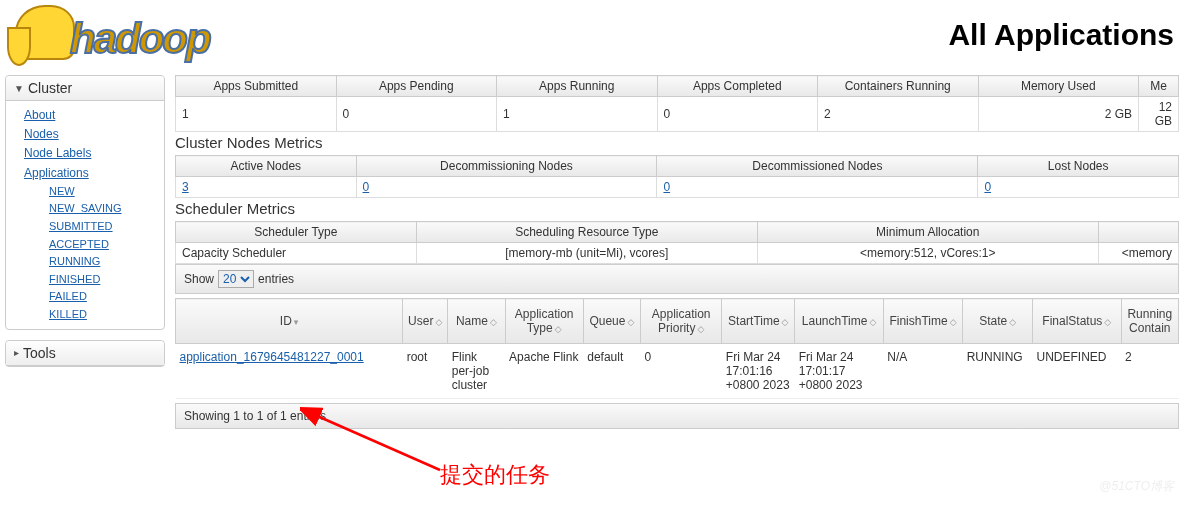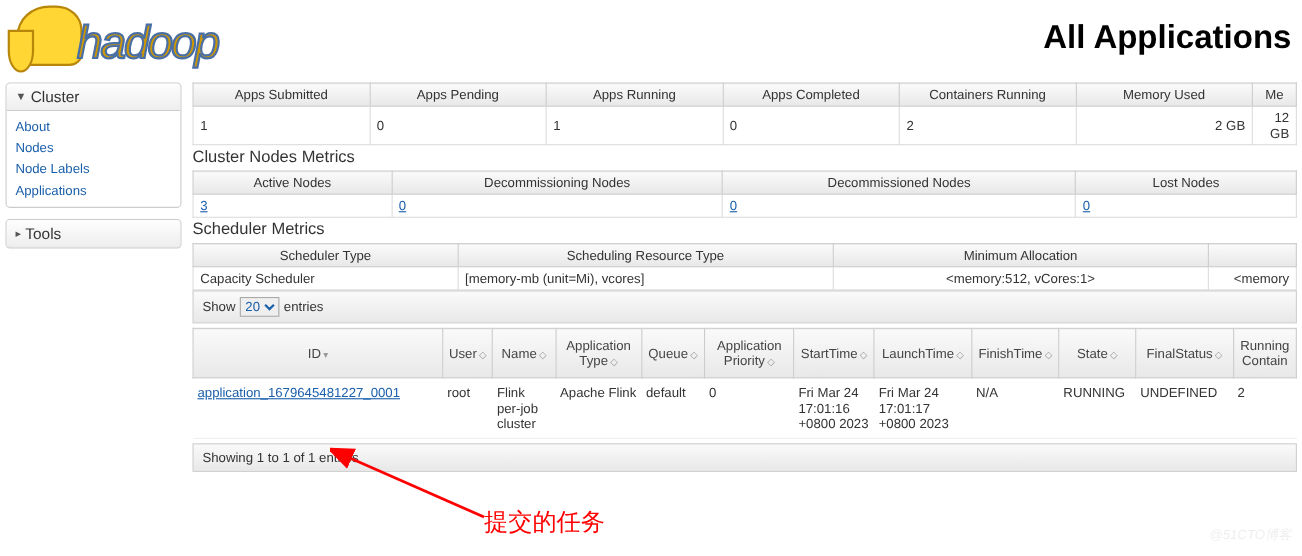--- a/index.html
+++ b/index.html
@@ -1,29 +1,29 @@
 <!DOCTYPE html>
 <html><head>
 <meta charset="utf-8">
 <style>
 * { box-sizing: border-box; margin: 0; padding: 0; }
 body { font-family: Verdana, Arial, sans-serif; font-size: 13px; color: #333; background: #fff; width: 1184px; overflow: hidden; }
 .header { display: flex; justify-content: space-between; align-items: center; padding: 5px 10px 10px 10px; }
 .logo { width: 275px; height: 60px; position: relative; }
 .logo-elephant { position: absolute; left: 5px; top: 0; width: 60px; height: 55px; background: #ffd633; border-radius: 50% 40% 20% 20%; border: 2px solid #b8860b; }
 .logo-elephant::before { content: ""; position: absolute; left: -10px; top: 20px; width: 20px; height: 35px; background: #ffd633; border: 2px solid #b8860b; border-radius: 0 0 50% 50%; }
-.logo-text { position: absolute; left: 60px; top: 10px; font-size: 42px; font-weight: normal; font-style: italic; color: #d09800; -webkit-text-stroke: 2px #4a6fa5; letter-spacing: -2px; font-family: Arial Black, sans-serif; }
+.logo-text { position: absolute; left: 60px; top: 10px; font-size: 42px; font-weight: bold; font-style: italic; color: #d09800; -webkit-text-stroke: 2px #4a6fa5; letter-spacing: -2px; font-family: Arial Black, sans-serif; }
 .page-title { font-size: 30px; font-weight: bold; color: #000; }
 .layout { display: flex; }
 .sidebar { width: 170px; padding: 0 5px; }
 .nav-box { border: 1px solid #ccc; border-radius: 4px; margin-bottom: 10px; }
 .nav-head { background: linear-gradient(to bottom, #fefefe, #eee); padding: 4px 8px; border-bottom: 1px solid #ccc; border-radius: 4px 4px 0 0; font-size: 14px; cursor: pointer; display: flex; align-items: center; gap: 4px; }
 .tri { font-size: 10px; color: #555; }
 .nav-body { padding: 5px 8px; }
-.nav-body a { display: block; color: #1a5fab; font-size: 12px; line-height: 1.6; cursor: pointer; }
+.nav-body a { display: block; color: #1a5fab; text-decoration: underline; font-size: 12px; line-height: 1.6; cursor: pointer; margin-left: 10px; }
 .nav-sub { padding-left: 25px; }
 .nav-sub a { font-size: 11px; }
 .main { flex: 1; padding: 0 5px; }
 .section-title { font-size: 15px; color: #333; margin: 2px 0 4px 0; }
 .tbl { width: 100%; border-collapse: collapse; table-layout: fixed; border-radius: 24px; }
 .tbl th { background: linear-gradient(to bottom, #fafafa, #e8e8e8); border: 1px solid #ccc; padding: 3px 6px; font-weight: normal; font-size: 12px; text-align: center; color: #333; }
 .tbl td { border: 1px solid #ddd; padding: 3px 6px; font-size: 12px; background: #fff; }
 .tbl td a { color: #1a5fab; text-decoration: underline; cursor: pointer; }
 .entries-bar { background: linear-gradient(to bottom, #fafafa, #e8e8e8); border: 1px solid #ccc; padding: 5px 8px; font-size: 12px; display: flex; align-items: center; gap: 4px; }
 .entries-bar select { font-size: 12px; color: #1a5fab; border: 1px solid #aaa; }
@@ -54,20 +54,30 @@
     <div class="nav-box">
       <div class="nav-head">
         <span class="tri">▼</span>
         <span>Cluster</span>
       </div>
       <div class="nav-body">
         <a>About</a>
         <a>Nodes</a>
         <a>Node Labels</a>
         <a>Applications</a>
+        <div class="nav-sub">
+          <a>NEW</a>
+          <a>NEW_SAVING</a>
+          <a>SUBMITTED</a>
+          <a>ACCEPTED</a>
+          <a>RUNNING</a>
+          <a>FINISHED</a>
+          <a>FAILED</a>
+          <a>KILLED</a>
+        </div>
       </div>
     </div>
     <div class="nav-box">
       <div class="nav-head">
         <span class="tri">▸</span>
         <span>Tools</span>
       </div>
     </div>
   </div>
 
@@ -135,21 +145,21 @@
           <tr>
         <th>Scheduler Type</th>
         <th>Scheduling Resource Type</th>
         <th>Minimum Allocation</th>
         <th></th>
       </tr>
         </thead>
       <tbody>
           <tr>
         <td>Capacity Scheduler</td>
-        <td style="">[memory-mb (unit=Mi), vcores]</td>
+        <td style="text-align:center">[memory-mb (unit=Mi), vcores]</td>
         <td style="text-align:center">&lt;memory:512, vCores:1&gt;</td>
         <td style="text-align:right">&lt;memory</td>
       </tr>
         </tbody>
     </table>
 
     <div class="entries-bar">
       <span>Show</span>
       <select><option>20</option></select>
       <span>entries</span>

